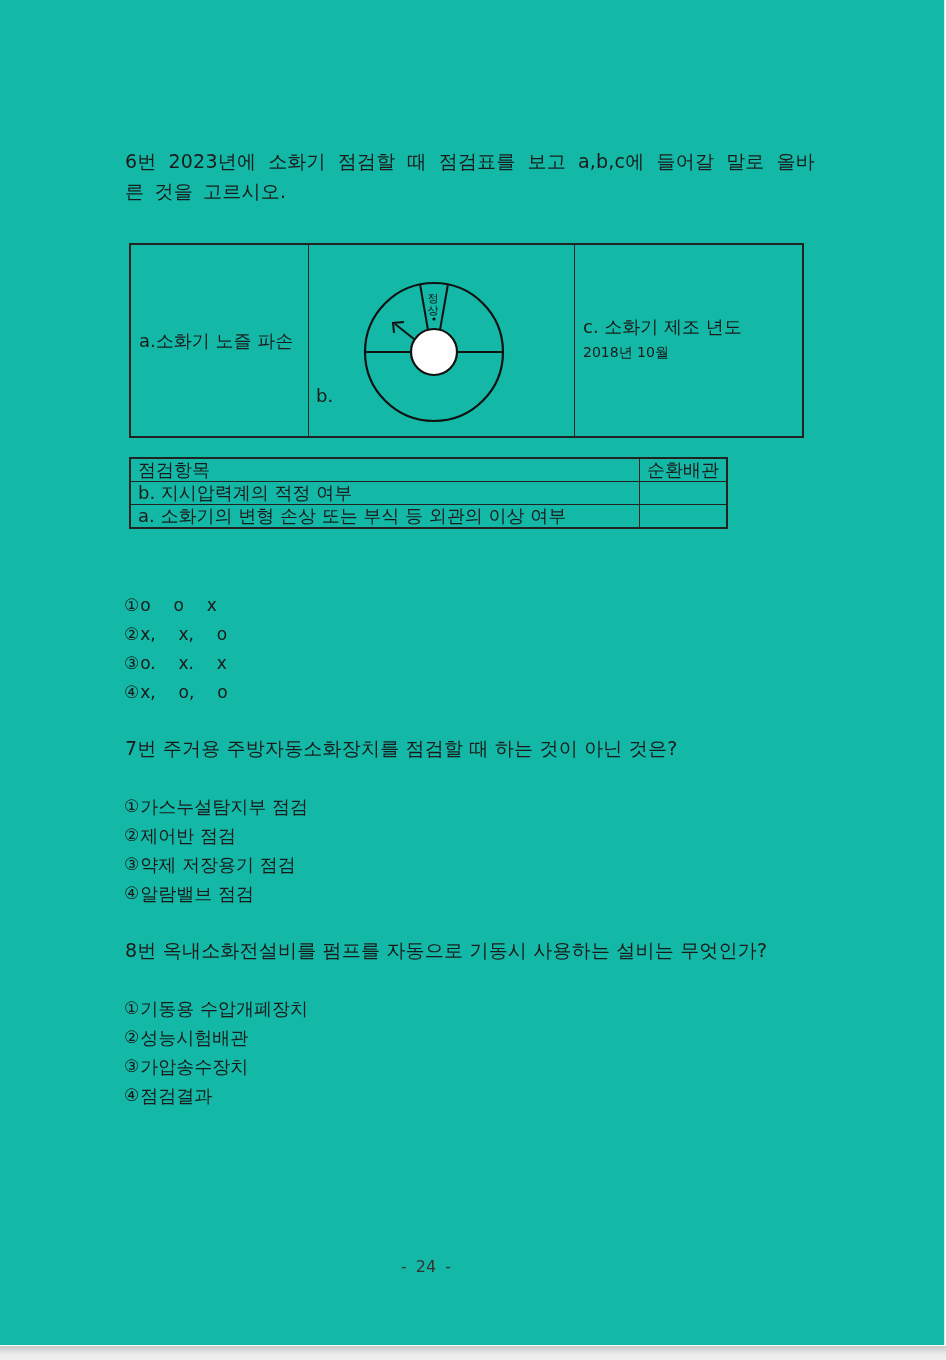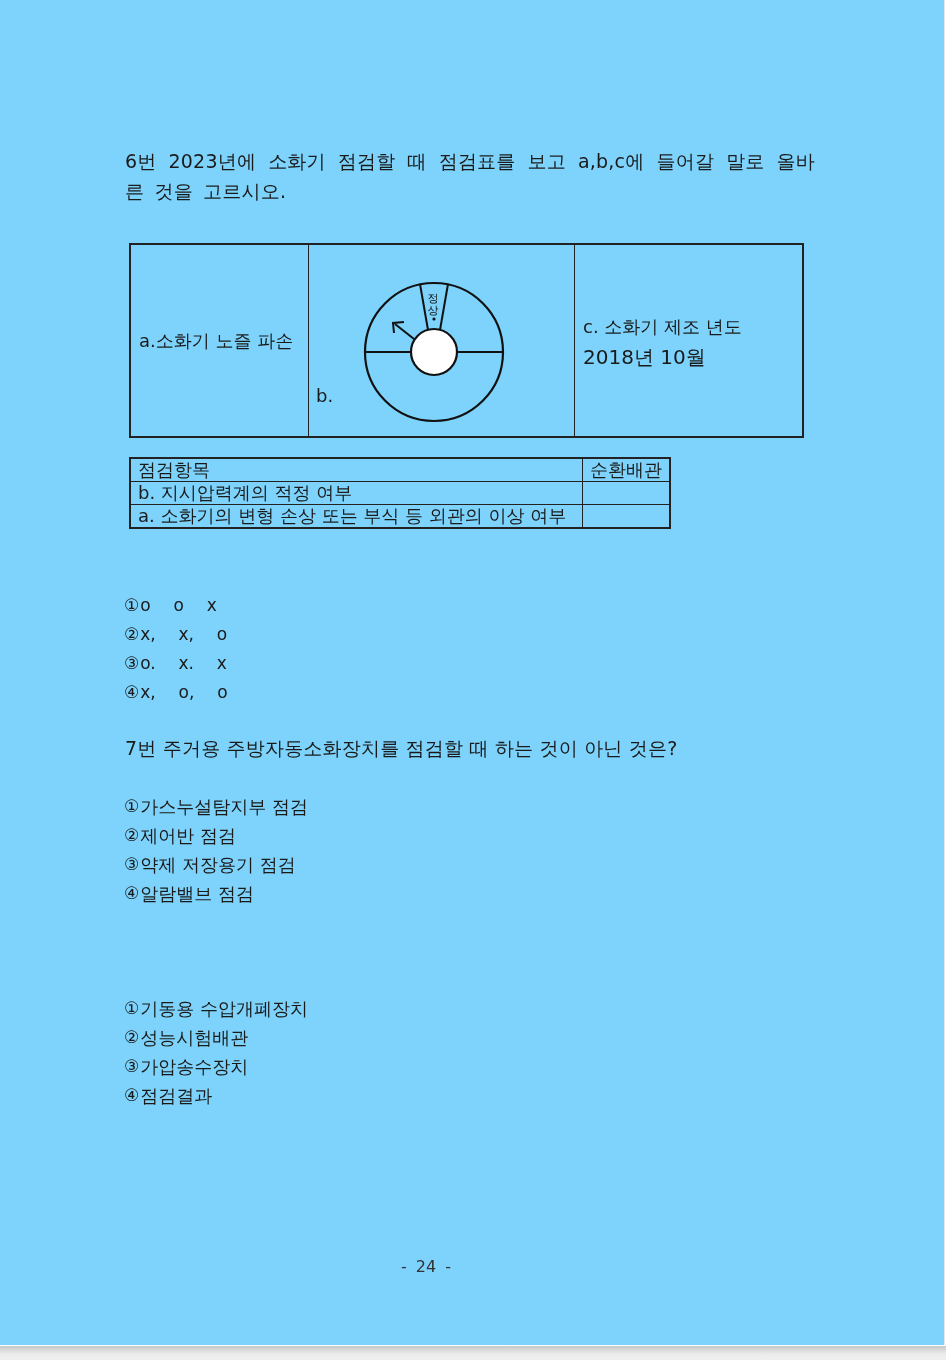--- a/index.html
+++ b/index.html
@@ -8,21 +8,21 @@
       background: #ffffff;
       font-family: "DejaVu Sans", "Liberation Sans", sans-serif;
       color: #1a1a1a;
     }
     .viewer-bottom {
       position: absolute; left: 0; top: 1346px; width: 946px; height: 14px;
       background: linear-gradient(#c8c8c8, #ececec 60%, #efefef);
     }
     .page {
       position: absolute; left: 0; top: 0; width: 944px; height: 1345px;
-      background: #7dd3fc; border-right: 1px solid #e6e6e6;
+      background: #14b8a6; border-right: 1px solid #e6e6e6;
     }
     .q-title {
       position: absolute; left: 125px; font-size: 19px; line-height: 30px;
       letter-spacing: 0.2px; white-space: pre-wrap;
     }
     .q6 { top: 146px; width: 690px; word-spacing: 4px; text-align: justify; }
     .q7 { top: 733px; }
     .q8 { top: 935px; }
 
     .img-table {
@@ -31,24 +31,24 @@
     }
     .img-cell { position: relative; border-right: 1.5px solid #222; box-sizing: border-box; height: 100%; }
     .img-cell:last-child { border-right: none; }
     .cell-a { width: 178px; }
     .cell-b { width: 266px; }
     .cell-c { flex: 1; }
     .cell-a-text { position: absolute; left: 8px; top: 84px; font-size: 18px; }
     .cell-b-label { position: absolute; left: 7px; top: 140px; font-size: 18px; }
     .gauge { position: absolute; left: 53px; top: 35px; }
     .cell-c-line1 { position: absolute; left: 8px; top: 70px; font-size: 18px; }
-    .cell-c-line2 { position: absolute; left: 8px; top: 99px; font-size: 20px; }
+    .cell-c-line2 { position: absolute; left: 8px; top: 99px; font-size: 14px; }
 
     .check-table {
-      position: absolute; left: 129px; top: 457px; width: 542px;
+      position: absolute; left: 129px; top: 457px; width: 599px;
       border-collapse: collapse; font-size: 18px;
     }
     .check-table td {
       border: 1.5px solid #222; height: 22px; padding: 0 7px; line-height: 22px;
       white-space: nowrap;
     }
     .check-table tr:first-child td { border-top-width: 2px; }
     .check-table tr:last-child td { border-bottom-width: 2px; }
     .check-table td:first-child { border-left-width: 2px; width: 523px; }
     .check-table td:last-child { border-right-width: 2px; }
@@ -149,20 +149,21 @@
     <div class="opt">
       <span class="opt-num">③</span>
       <span class="opt-text">약제 저장용기 점검</span>
     </div>
     <div class="opt">
       <span class="opt-num">④</span>
       <span class="opt-text">알람밸브 점검</span>
     </div>
   </div>
 
+  <div class="q-title q8">8번 옥내소화전설비를 펌프를 자동으로 기동시 사용하는 설비는 무엇인가?</div>
 
   <div class="options opts8">
     <div class="opt">
       <span class="opt-num">①</span>
       <span class="opt-text">기동용 수압개폐장치</span>
     </div>
     <div class="opt">
       <span class="opt-num">②</span>
       <span class="opt-text">성능시험배관</span>
     </div>

